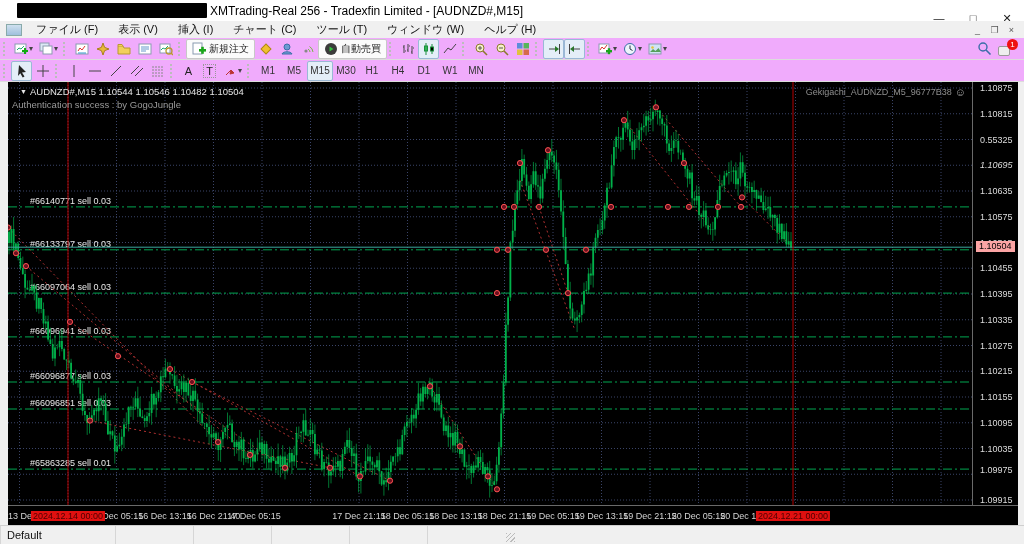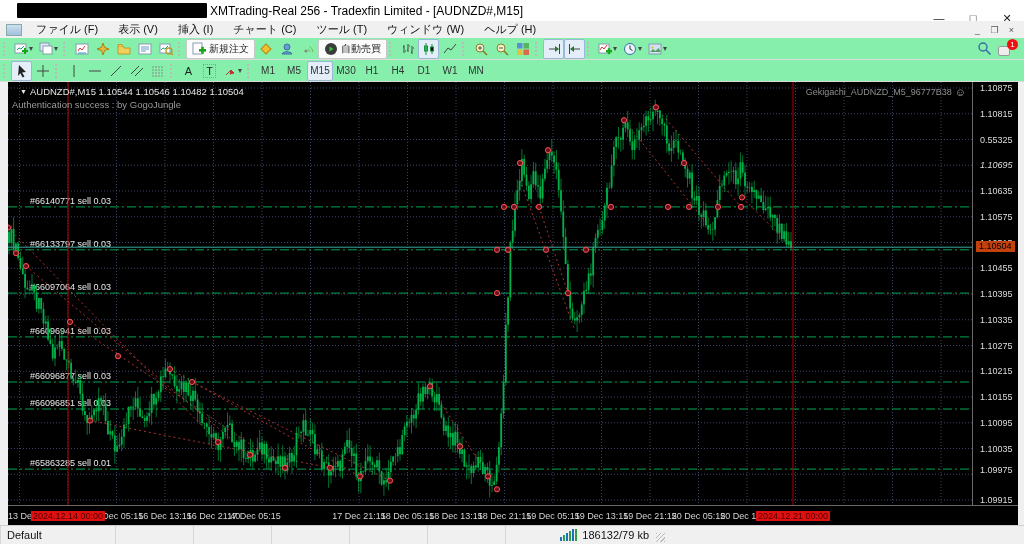--- a/index.html
+++ b/index.html
@@ -10,40 +10,40 @@
 .title-text{position:absolute;left:210px;top:4px;font-size:12px;color:#000;white-space:nowrap}
 .win-controls{margin-left:auto;display:flex;height:21px}
 .win-btn{width:34px;height:21px;display:flex;align-items:center;justify-content:center;font-size:11px;color:#222}
 
 .menubar{position:absolute;top:21px;left:0;right:0;height:17px;background:#f0f0f0;display:flex;align-items:center;font-size:11px;color:#111}
 .menubar .app-ic{width:16px;height:12px;margin:0 4px 0 6px;border:1px solid #8aa;background:linear-gradient(#cfe0ef,#9fc0dd);position:relative}
 .menu-item{padding:1px 10px;cursor:default}
 .mdi-controls{margin-left:auto;display:flex;color:#555;font-size:9px;margin-right:4px}
 .mdi-btn{width:17px;text-align:center}
 
-.toolbar{position:absolute;left:0;right:0;background:#86efac;display:flex;align-items:center;border-bottom:1px solid #dcdcdc;padding-left:1px}
+.toolbar{position:absolute;left:0;right:0;background:#f0abfc;display:flex;align-items:center;border-bottom:1px solid #dcdcdc;padding-left:1px}
 .tb1{top:38px;height:22px}
 .tb2{top:60px;height:22px}
 .grip{width:5px;height:14px;border-left:2px dotted #bcbcbc;margin:0 3px 0 2px}
 .tbtn{height:20px;min-width:21px;display:flex;align-items:center;justify-content:center;border:1px solid transparent;border-radius:2px;font-size:10px;color:#222;padding:0 2px;cursor:default}
 .tbtn.pressed{background:#e4eef8;border:1px solid #9ab8d6}
 .tbtn.labeled{padding:0 5px;gap:3px;border:1px solid #c8c8c8;background:#fbfbfb}
 .caret::after{content:"▾";font-size:8px;color:#444;margin-left:1px}
 .tf{min-width:26px;font-size:10px;color:#333}
 .tf.pressed{background:#e4eef8;border:1px solid #9ab8d6}
 .tb-right{margin-left:auto;display:flex;align-items:center;margin-right:8px;gap:6px}
 .badge{position:relative;width:18px;height:14px}
 .badge .bubble{position:absolute;left:0;bottom:0;width:12px;height:10px;border:1px solid #999;border-radius:2px;background:#eee}
 .badge .count{position:absolute;right:-2px;top:-3px;background:#e11;color:#fff;font-size:8px;width:11px;height:11px;border-radius:50%;text-align:center;line-height:11px}
 
 .chart-area{position:absolute;top:82px;left:0;width:1024px;height:443px;background:#f0f0f0}
 .plot{position:absolute;left:8px;top:0;width:964px;height:423px;background:#000}
 .price-axis{position:absolute;left:972px;top:0;width:46px;height:423px;background:#000;border-left:1px solid #6a6a6a;font-size:9px;color:#dcdcdc}
 .ptick{position:absolute;left:7px;white-space:nowrap}
-.bidbox{position:absolute;left:3px;background:#c2410c;color:#000;padding:0 3px;line-height:11px;font-size:9px;z-index:3}
+.bidbox{position:absolute;left:3px;background:#fca5a5;color:#000;padding:0 3px;line-height:11px;font-size:9px;z-index:3}
 .time-axis{position:absolute;left:8px;top:423px;width:1010px;height:20px;background:#000;border-top:1px solid #6a6a6a;font-size:9px;color:#d4d4d4}
 .ttick{position:absolute;top:5px;transform:translateX(-50%);white-space:nowrap}
 .ttick.first{transform:none}
 .ttick.redlab{background:#e01010;color:#4d0000;padding:0 2px;z-index:2}
 .ohlc-line{position:absolute;left:12px;top:4px;font-size:9.5px;color:#e6e6e6;z-index:2}
 .auth-line{position:absolute;left:4px;top:17px;font-size:9.5px;color:#9a9a9a;z-index:2}
 .ea-line{position:absolute;right:58px;top:4px;font-size:9px;color:#8f8f8f;z-index:2;display:flex;align-items:center;gap:3px}
 .ea-line .smiley{font-size:11px;color:#a8a8a8}
 
 .statusbar{position:absolute;left:0;right:0;bottom:0;height:19px;background:#f0f0f0;border-top:1px solid #cfcfcf;display:flex;align-items:center;font-size:11px;color:#111}
@@ -450,25 +450,14 @@
     </div>
 </div>
 
 <div class="statusbar">
   <div class="sseg profile">Default</div>
   <div class="sseg w"></div>
   <div class="sseg w"></div>
   <div class="sseg w"></div>
   <div class="sseg w"></div>
   <div class="sseg w"></div>
-  <div class="sseg traffic">
-    <span class="bars">
-        <i style="height:4px"></i>
-        <i style="height:6px"></i>
-        <i style="height:8px"></i>
-        <i style="height:10px"></i>
-        <i style="height:12px"></i>
-        <i style="height:12px"></i>
-      </span>
-    <span>186132/79 kb</span>
-  </div>
   <div class="sseg resize-grip"></div>
 </div>
 
 </body></html>

